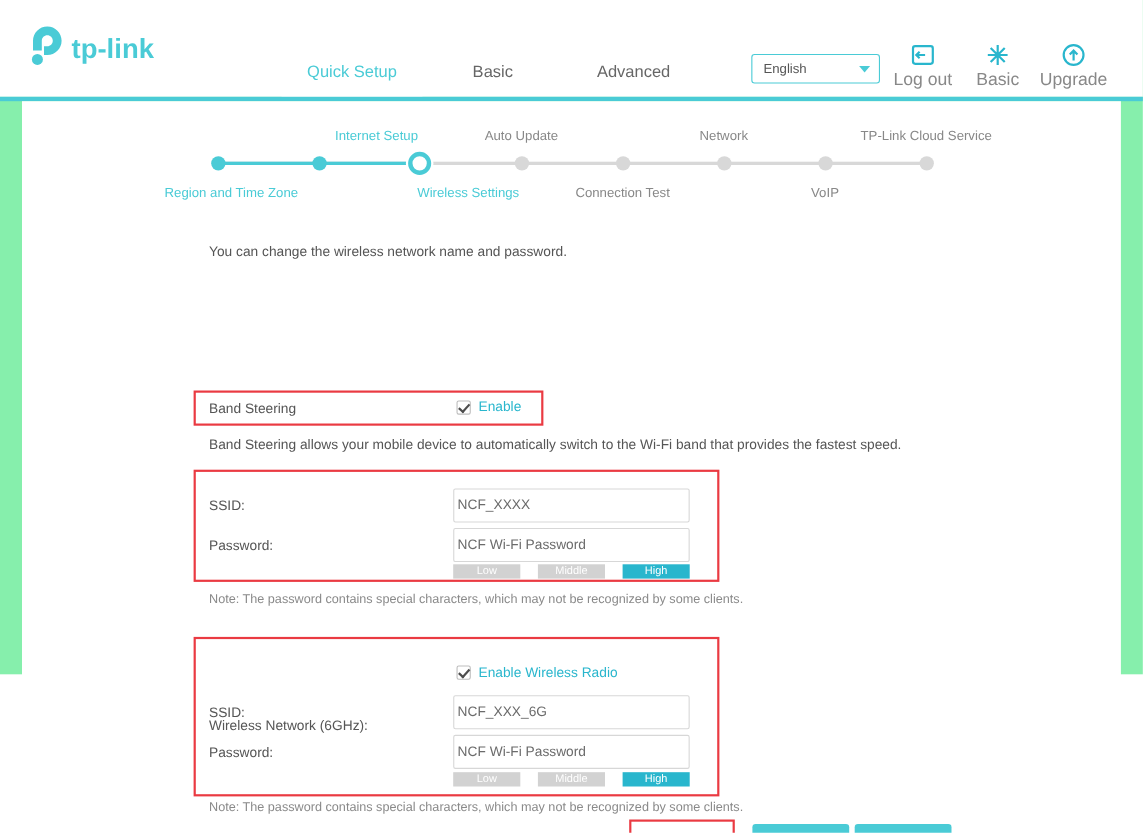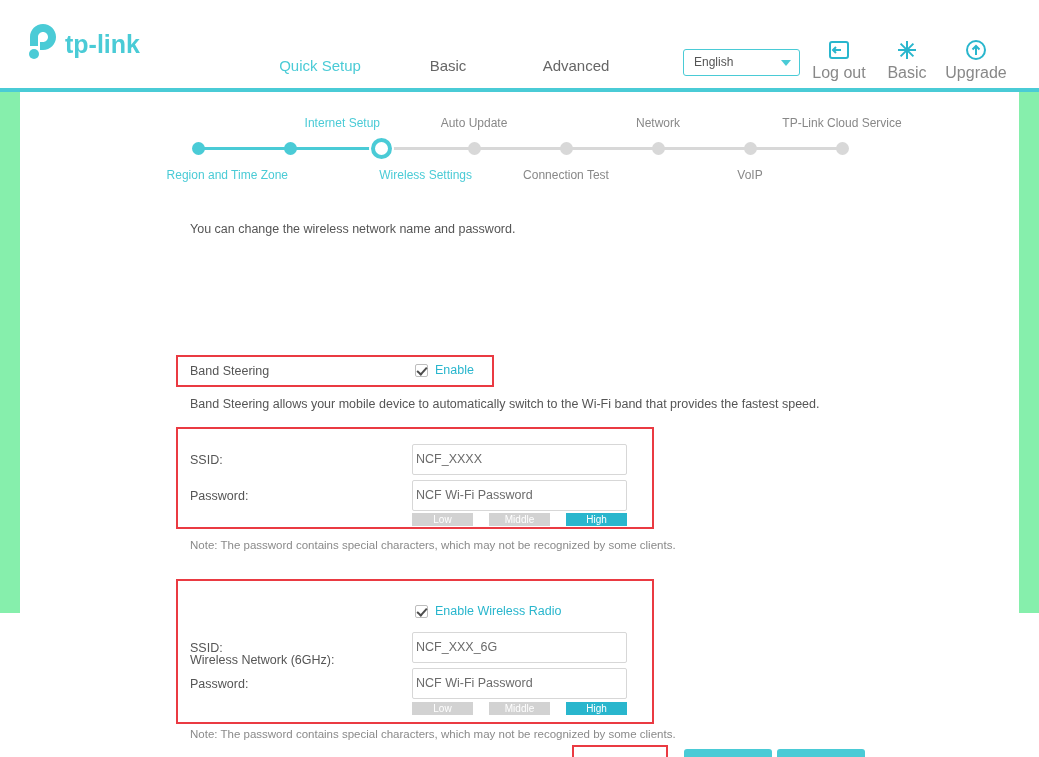--- a/index.html
+++ b/index.html
@@ -338,21 +338,21 @@
       <div class="dot" style="left:540px;"></div>
       <div class="dot" style="left:632px;"></div>
       <div class="dot" style="left:724px;"></div>
       <div class="dot" style="left:816px;"></div>
 
       <div class="step-label top active" style="left:180px;">Internet Setup</div>
       <div class="step-label top" style="left:364px;text-align:center;">Auto Update</div>
       <div class="step-label top" style="left:548px;">Network</div>
       <div class="step-label top" style="left:732px;">TP-Link Cloud Service</div>
 
-      <div class="step-label bottom active" style="left:88px;">Region and Time Zone</div>
+      <div class="step-label bottom active" style="left:71px;">Region and Time Zone</div>
       <div class="step-label bottom active" style="left:272px;">Wireless Settings</div>
       <div class="step-label bottom" style="left:456px;">Connection Test</div>
       <div class="step-label bottom" style="left:640px;">VoIP</div>
     </div>
 
     <div class="content">
 
       <div class="intro">You can change the wireless network name and password.</div>
 
       <div class="box" id="band-steering-box"></div>

